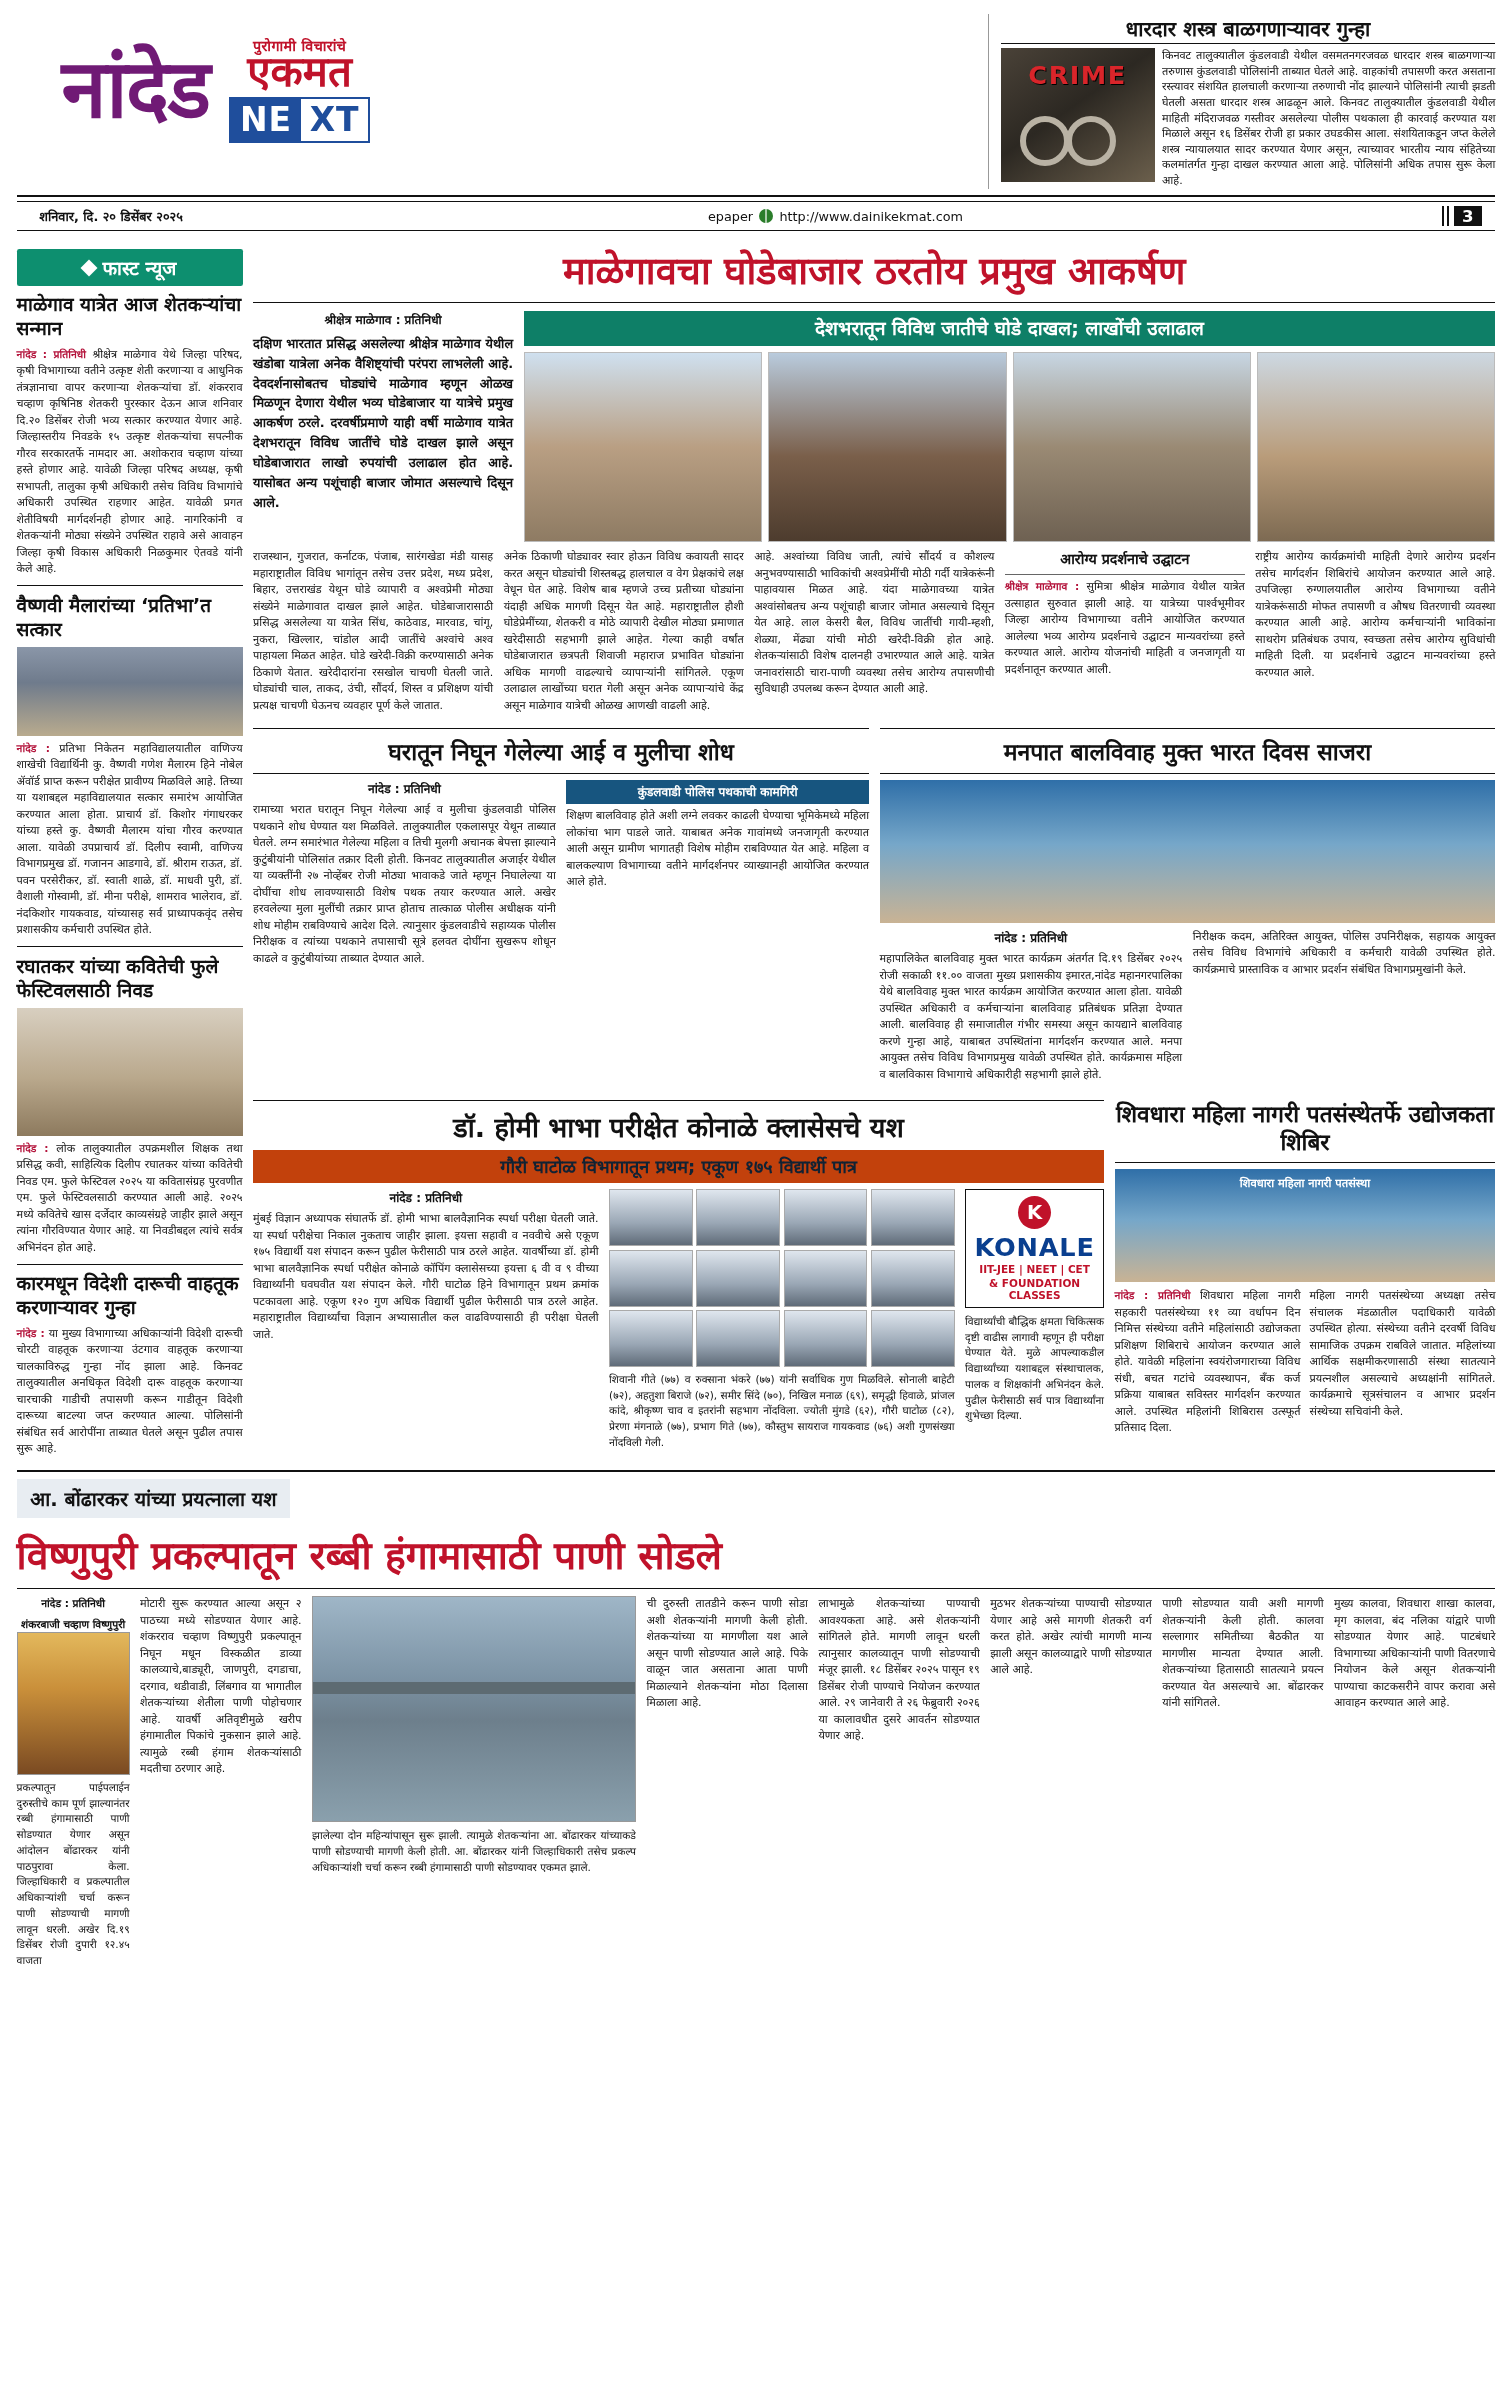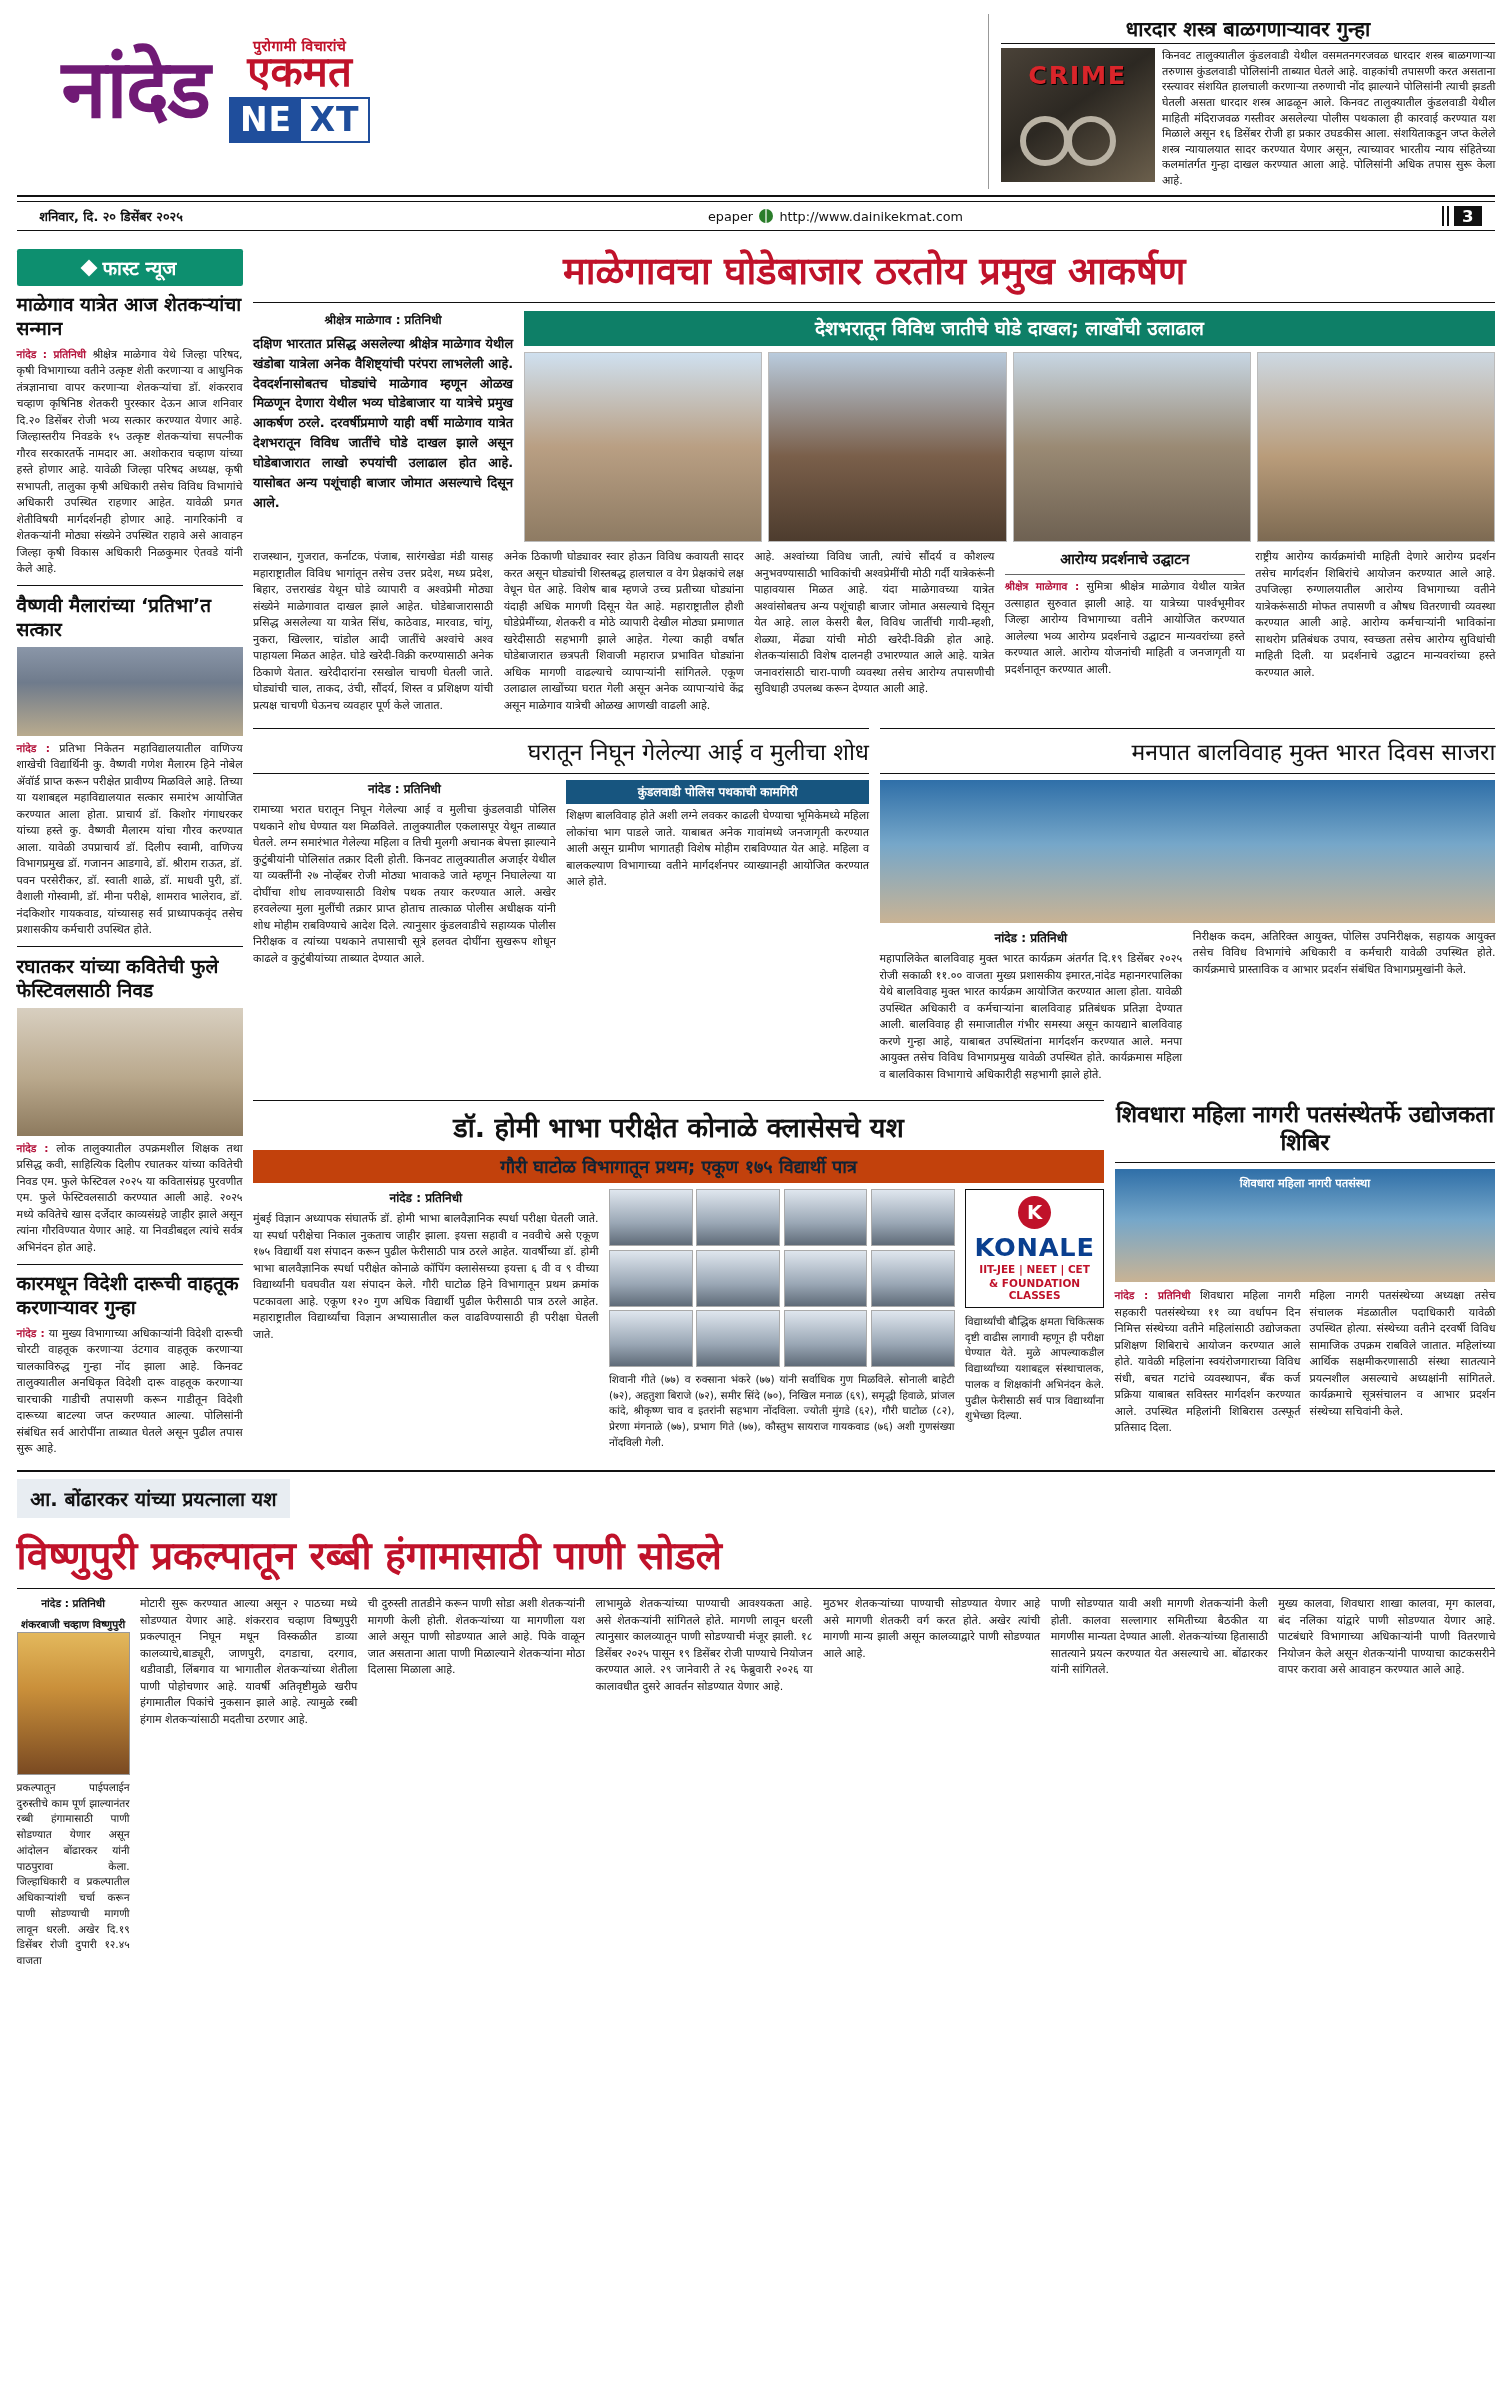--- a/index.html
+++ b/index.html
@@ -277,22 +277,22 @@
     font-size:14.3px;
     font-weight:bold;
     text-align:center;
     border-bottom:0.8px solid #666;
     padding-bottom:3px;
     margin-bottom:4.5px;
   }
 
   .headline-2{
     font-size:23px;
-    font-weight:normal;
-    text-align:right;
+    font-weight:bold;
+    text-align:center;
     border-top:1.5px solid #111;
     border-bottom:0.8px solid #111;
     padding:6px 0;
     margin-top:9px;
   }
   .two-pane{ display:flex; gap:10.5px; margin-top:7.5px;}
   .pane{flex:1;}
   .cap-band{
     background:#17557f;
     color:#fff;
@@ -609,20 +609,24 @@
     <div class="headline-big">विष्णुपुरी प्रकल्पातून रब्बी हंगामासाठी पाणी सोडले</div>
 
     <div class="bottom-grid">
       <div class="bg-col narrow">
         <div class="intro-byline" style="font-size:10.5px">नांदेड : प्रतिनिधी</div>
         <div style="font-size:10.5px;font-weight:bold;text-align:center">शंकरबाजी चव्हाण विष्णुपुरी</div>
         <div class="turban"></div>
         <div style="font-size:10.5px;line-height:1.5;text-align:justify;margin-top:4.5px">प्रकल्पातून पाईपलाईन दुरुस्तीचे काम पूर्ण झाल्यानंतर रब्बी हंगामासाठी पाणी सोडण्यात येणार असून आंदोलन बोंढारकर यांनी पाठपुरावा केला. जिल्हाधिकारी व प्रकल्पातील अधिकाऱ्यांशी चर्चा करून पाणी सोडण्याची मागणी लावून धरली. अखेर दि.१९ डिसेंबर रोजी दुपारी १२.४५ वाजता</div>
       </div>
       <div class="bg-col">मोटारी सुरू करण्यात आल्या असून २ पाठच्या मध्ये सोडण्यात येणार आहे. शंकरराव चव्हाण विष्णुपुरी प्रकल्पातून निघून मधून विस्कळीत डाव्या कालव्याचे,बाड्यूरी, जाणपुरी, दगडाचा, दरगाव, थडीवाडी, लिंबगाव या भागातील शेतकऱ्यांच्या शेतीला पाणी पोहोचणार आहे. यावर्षी अतिवृष्टीमुळे खरीप हंगामातील पिकांचे नुकसान झाले आहे. त्यामुळे रब्बी हंगाम शेतकऱ्यांसाठी मदतीचा ठरणार आहे.</div>
+      <div class="bg-photo">
+        <div class="bridge"></div>
+        <div style="font-size:10.5px;line-height:1.5;text-align:justify;margin-top:6px">झालेल्या दोन महिन्यांपासून सुरू झाली. त्यामुळे शेतकऱ्यांना आ. बोंढारकर यांच्याकडे पाणी सोडण्याची मागणी केली होती. आ. बोंढारकर यांनी जिल्हाधिकारी तसेच प्रकल्प अधिकाऱ्यांशी चर्चा करून रब्बी हंगामासाठी पाणी सोडण्यावर एकमत झाले.</div>
+      </div>
       <div class="bg-col">ची दुरुस्ती तातडीने करून पाणी सोडा अशी शेतकऱ्यांनी मागणी केली होती. शेतकऱ्यांच्या या मागणीला यश आले असून पाणी सोडण्यात आले आहे. पिके वाळून जात असताना आता पाणी मिळाल्याने शेतकऱ्यांना मोठा दिलासा मिळाला आहे.</div>
       <div class="bg-col">लाभामुळे शेतकऱ्यांच्या पाण्याची आवश्यकता आहे. असे शेतकऱ्यांनी सांगितले होते. मागणी लावून धरली त्यानुसार कालव्यातून पाणी सोडण्याची मंजूर झाली. १८ डिसेंबर २०२५ पासून १९ डिसेंबर रोजी पाण्याचे नियोजन करण्यात आले. २९ जानेवारी ते २६ फेब्रुवारी २०२६ या कालावधीत दुसरे आवर्तन सोडण्यात येणार आहे.</div>
       <div class="bg-col">मुठभर शेतकऱ्यांच्या पाण्याची सोडण्यात येणार आहे असे मागणी शेतकरी वर्ग करत होते. अखेर त्यांची मागणी मान्य झाली असून कालव्याद्वारे पाणी सोडण्यात आले आहे.</div>
       <div class="bg-col">पाणी सोडण्यात यावी अशी मागणी शेतकऱ्यांनी केली होती. कालवा सल्लागार समितीच्या बैठकीत या मागणीस मान्यता देण्यात आली. शेतकऱ्यांच्या हितासाठी सातत्याने प्रयत्न करण्यात येत असल्याचे आ. बोंढारकर यांनी सांगितले.</div>
       <div class="bg-col">मुख्य कालवा, शिवधारा शाखा कालवा, मृग कालवा, बंद नलिका यांद्वारे पाणी सोडण्यात येणार आहे. पाटबंधारे विभागाच्या अधिकाऱ्यांनी पाणी वितरणाचे नियोजन केले असून शेतकऱ्यांनी पाण्याचा काटकसरीने वापर करावा असे आवाहन करण्यात आले आहे.</div>
     </div>
   </div>
 
 </div>
 

